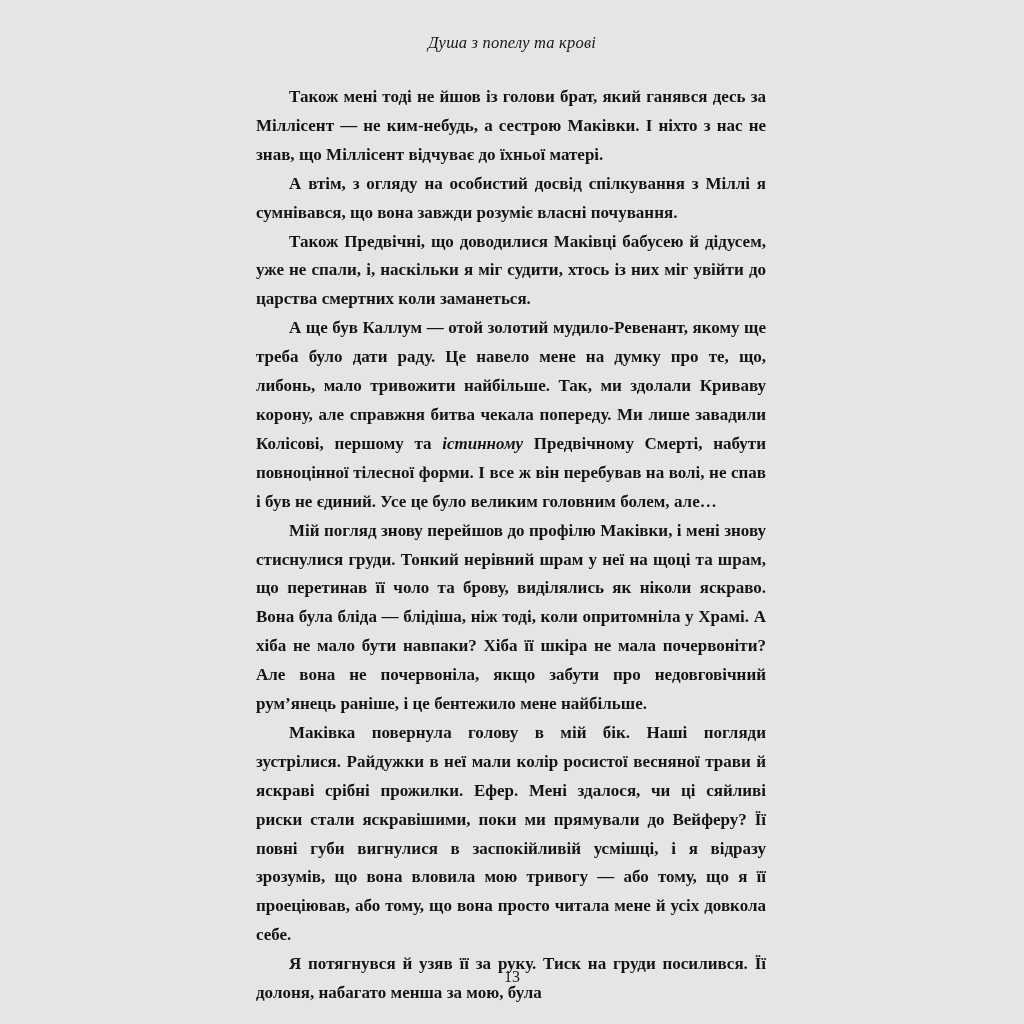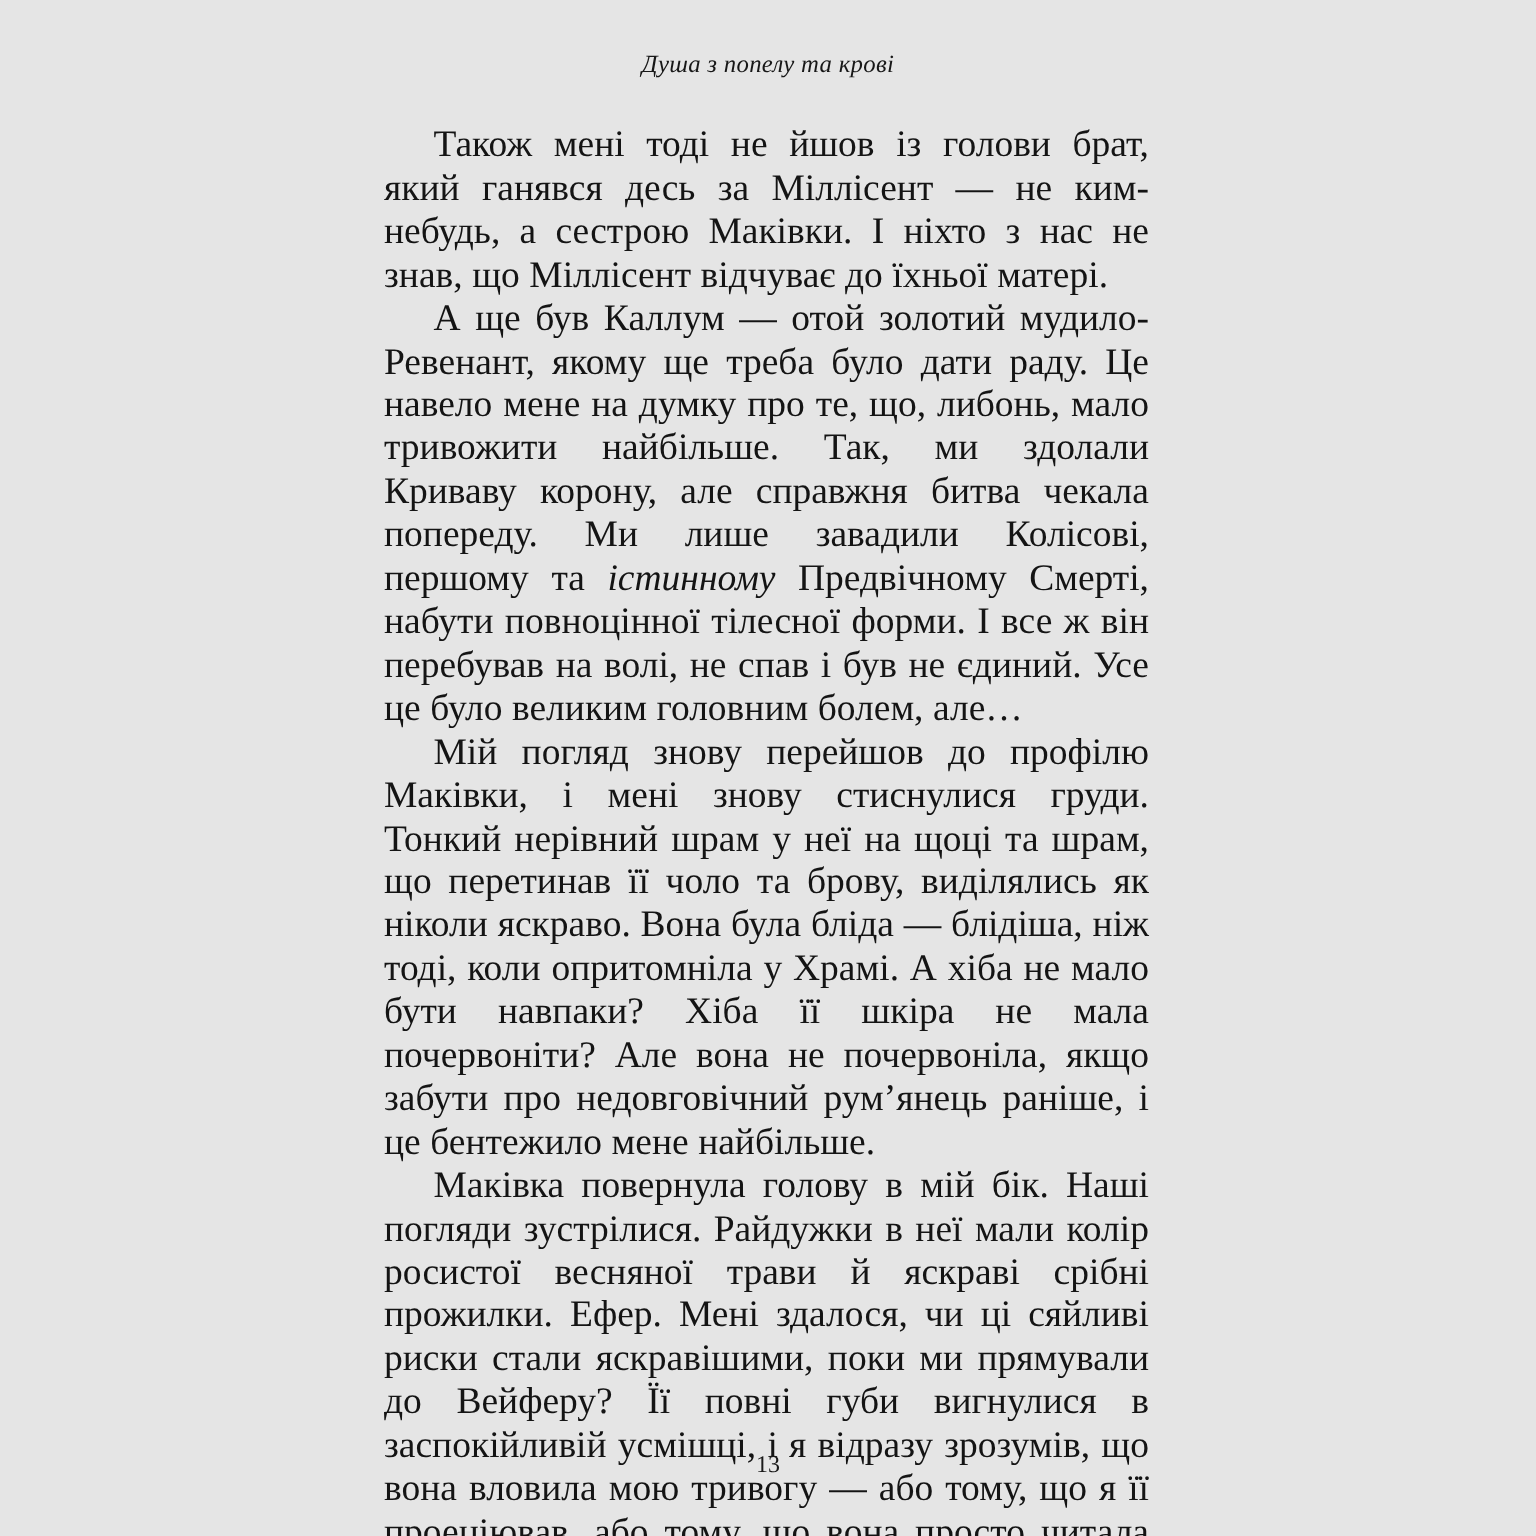--- a/index.html
+++ b/index.html
@@ -39,24 +39,25 @@
     top: 83px;
     left: 256px;
     width: 510px;
   }
 
   .para {
     margin: 0;
     text-indent: 33px;
     text-align: justify;
     text-justify: inter-word;
-    font-size: 25px;
+    font-size: 17px;
     line-height: 28.9px;
     hyphens: manual;
     word-spacing: 0.1px;
+    font-weight: bold;
   }
 
   em, .em {
     font-style: italic;
   }
 
   
   .folio {
     position: absolute;
     top: 968px;
@@ -71,21 +72,23 @@
 <body>
 
 <div class="page">
 
   <div class="running-header">Душа з попелу та крові</div>
 
   <div class="text-block">
 
     <p class="para">Також мені тоді не йшов із голови брат, який ганявся десь за Міллісент — не ким-небудь, а сестрою Маківки. І ніхто з нас не знав, що Міллісент відчуває до їхньої матері.</p>
 
+    <p class="para">А втім, з огляду на особистий досвід спілкування з Міллі я сумнівався, що вона завжди розуміє власні почування.</p>
 
+    <p class="para">Також Предвічні, що доводилися Маківці бабусею й дідусем, уже не спали, і, наскільки я міг судити, хтось із них міг увійти до царства смертних коли заманеться.</p>
 
     <p class="para"><span>А ще був Каллум — отой золотий мудило-Ревенант, якому ще треба було дати раду. Це навело мене на думку про те, що, либонь, мало тривожити найбільше. Так, ми здолали Криваву корону, але справжня битва чекала попереду. Ми лише завадили Колісові, першому та </span><em class="em">істинному</em><span> Предвічному Смерті, набути повноцінної тілесної форми. І все ж він перебував на волі, не спав і був не єдиний. Усе це було великим головним болем, але…</span></p>
 
     <p class="para">Мій погляд знову перейшов до профілю Маківки, і мені знову стиснулися груди. Тонкий нерівний шрам у неї на щоці та шрам, що перетинав її чоло та брову, виділялись як ніколи яскраво. Вона була бліда — блідіша, ніж тоді, коли опритомніла у Храмі. А хіба не мало бути навпаки? Хіба її шкіра не мала почервоніти? Але вона не почервоніла, якщо забути про недовговічний рум’янець раніше, і це бентежило мене найбільше.</p>
 
     <p class="para">Маківка повернула голову в мій бік. Наші погляди зустрілися. Райдужки в неї мали колір росистої весняної трави й яскраві срібні прожилки. Ефер. Мені здалося, чи ці сяйливі риски стали яскравішими, поки ми прямували до Вейферу? Її повні губи вигнулися в заспокійливій усмішці, і я відразу зрозумів, що вона вловила мою тривогу — або тому, що я її проеціював, або тому, що вона просто читала мене й усіх довкола себе.</p>
 
     <p class="para"><span>Я потягнувся й узяв її за руку. Тиск на груди посилився. Її долоня, набагато менша за мою, була </span></p>
 
   </div>

